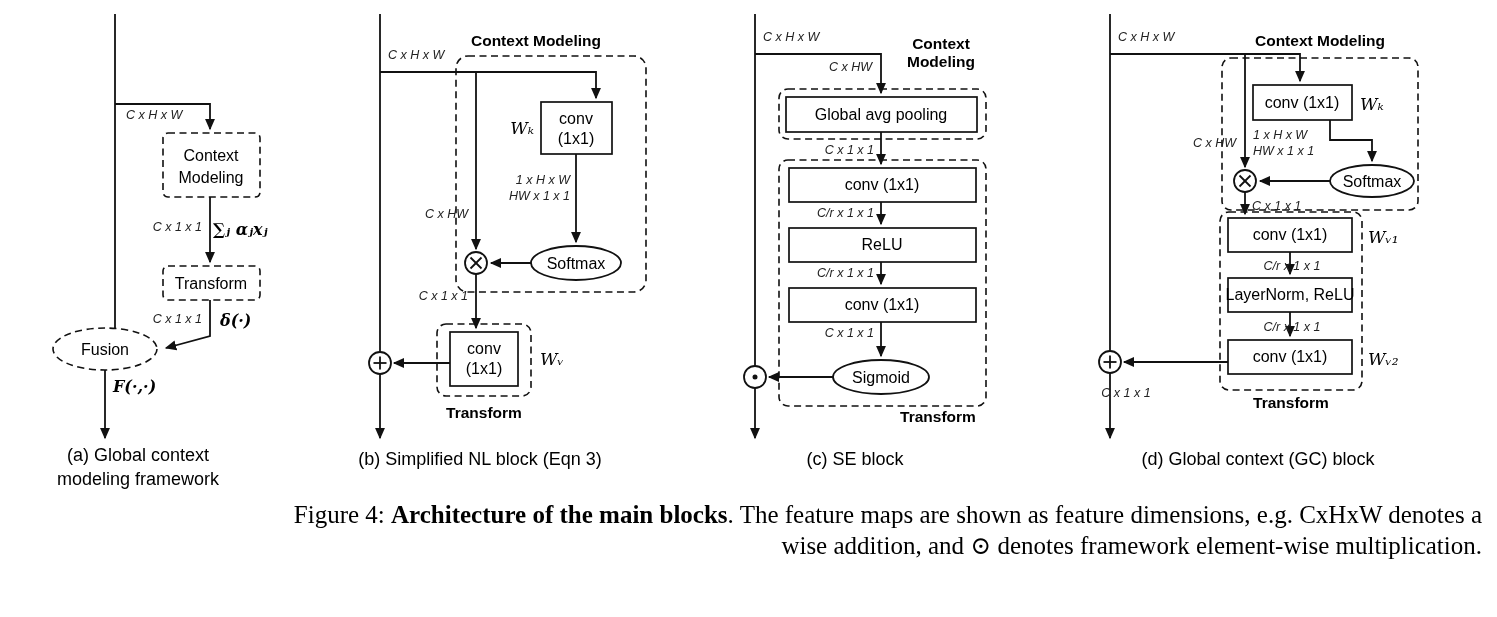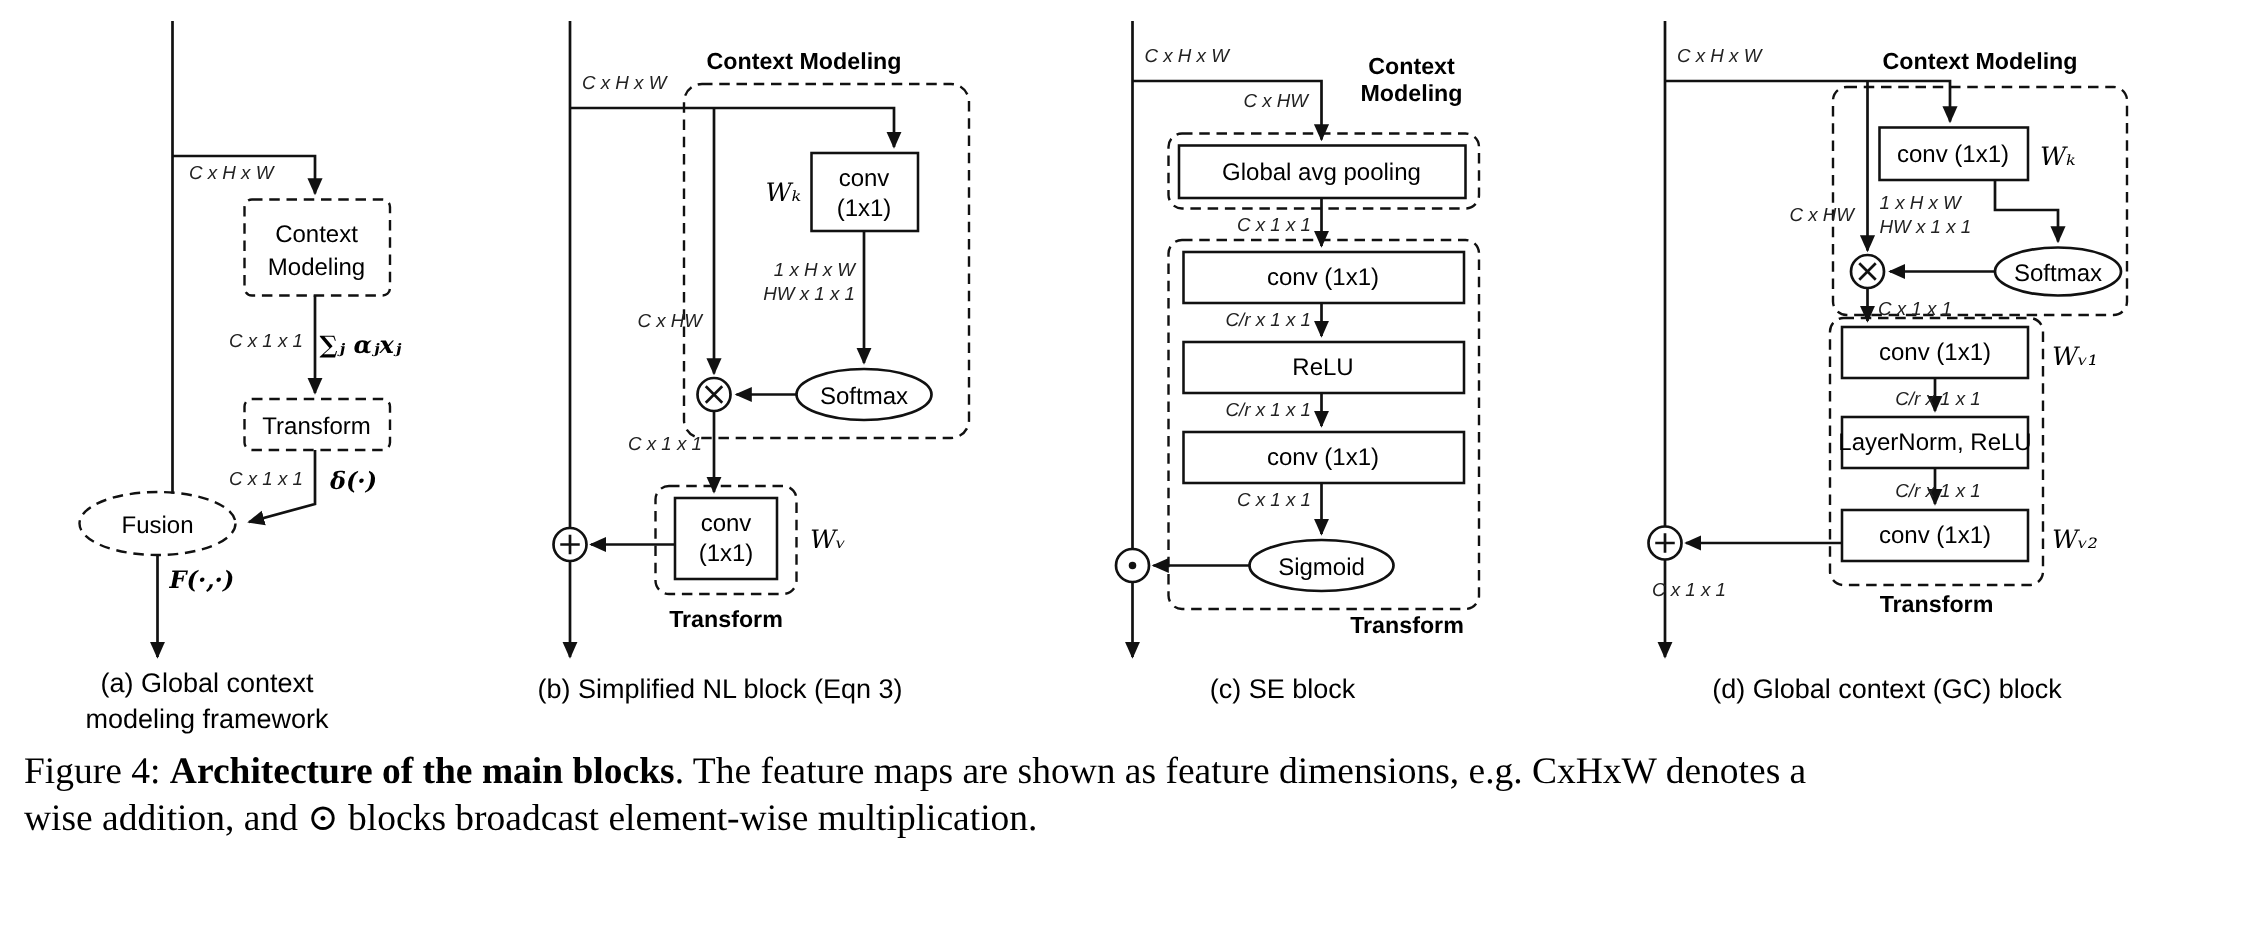--- a/index.html
+++ b/index.html
@@ -15,21 +15,21 @@
   .wlab { font-size:17px; font-style:italic; font-family:"DejaVu Serif","DejaVu Sans",serif; }
   .math { font-size:16px; font-style:italic; font-weight:bold; font-family:"DejaVu Serif","DejaVu Sans",serif; }
   .cap  { font-size:18px; text-anchor:middle; }
   .ln   { stroke:#111; stroke-width:1.8; fill:none; }
   .bx   { stroke:#111; stroke-width:1.7; fill:#fff; }
   .dash { stroke:#111; stroke-width:1.6; fill:none; stroke-dasharray:7 4.5; }
   .op   { stroke:#111; stroke-width:1.8; fill:#fff; }
   .opl  { stroke:#111; stroke-width:1.8; }
   .figcap { position:absolute; left:16px; top:499px; width:1466px; color:#000;
             font-family:"Liberation Serif","DejaVu Serif",serif;
-            font-size:25px; line-height:31px; }
+            font-size:25px; line-height:31px;text-align:right; }
 </style>
 </head>
 <body>
 
 <div class="page">
 
 <svg width="1497" height="497" viewBox="0 0 1497 497">
   <defs>
     <marker id="arr" markerUnits="userSpaceOnUse" markerWidth="12" markerHeight="12" viewBox="0 0 10 10" refX="8.5" refY="5" orient="auto">
       <path d="M0,0.8 L9.5,5 L0,9.2 Z" fill="#111"></path>
@@ -190,16 +190,16 @@
     <text class="bt" x="1290" y="362">conv (1x1)</text>
     <text class="wlab" x="1368" y="365">Wᵥ₂</text>
     <text class="dim tm" x="1126" y="397">C x 1 x 1</text>
     <text class="hdr" x="1291" y="408">Transform</text>
     <text class="cap" x="1258" y="465">(d) Global context (GC) block</text>
   </g>
 </svg>
 
 <div class="figcap">
   <div><span>Figure 4: </span><b>Architecture of the main blocks</b><span>. The feature maps are shown as feature dimensions, e.g. CxHxW denotes a</span></div>
-  <div>wise addition, and ⊙ blocks broadcast element-wise multiplication.</div>
+  <div>wise addition, and ⊙ denotes framework element-wise multiplication.</div>
 </div>
 
 </div>
 
 </body></html>

